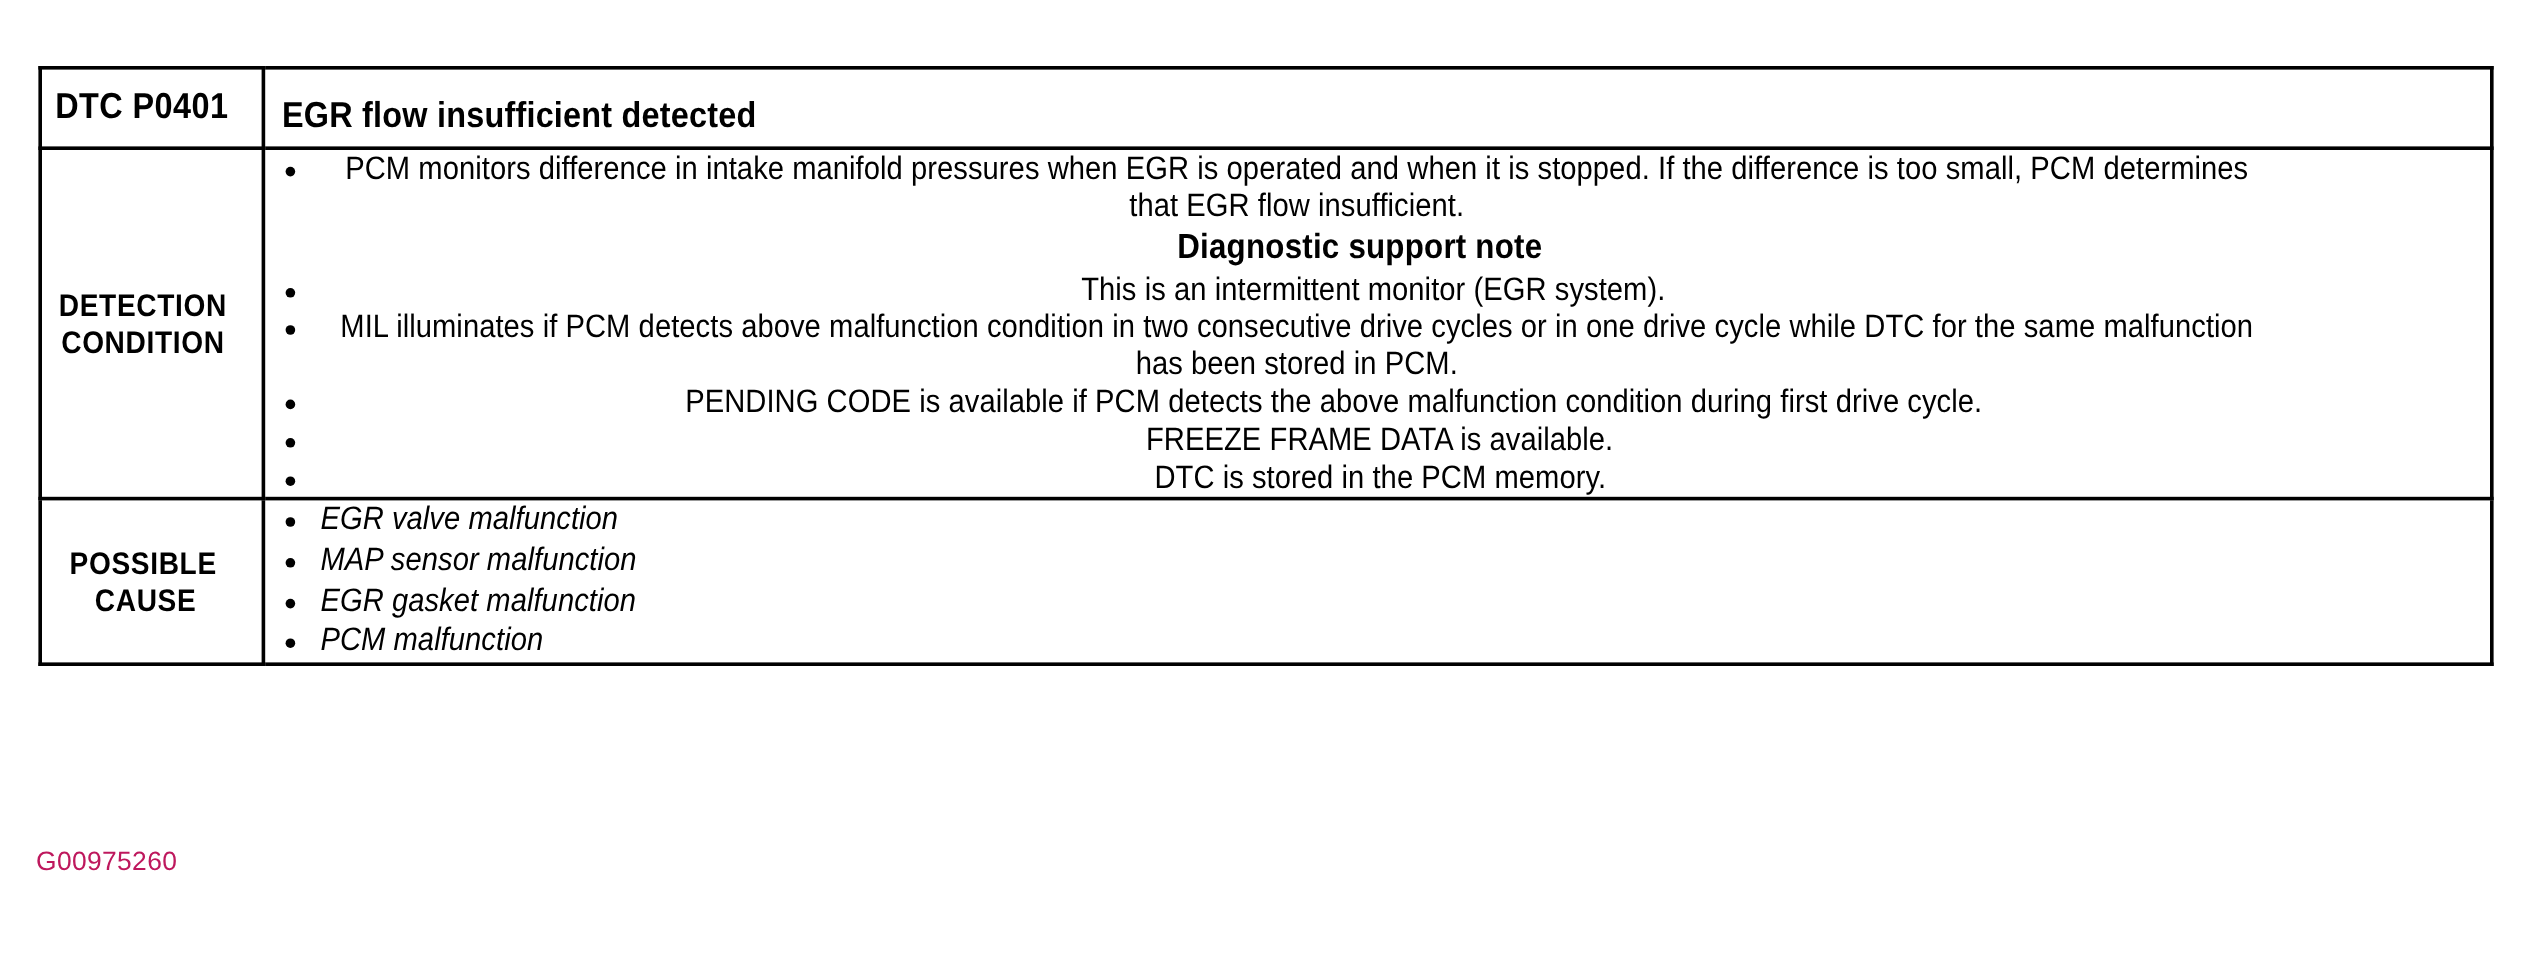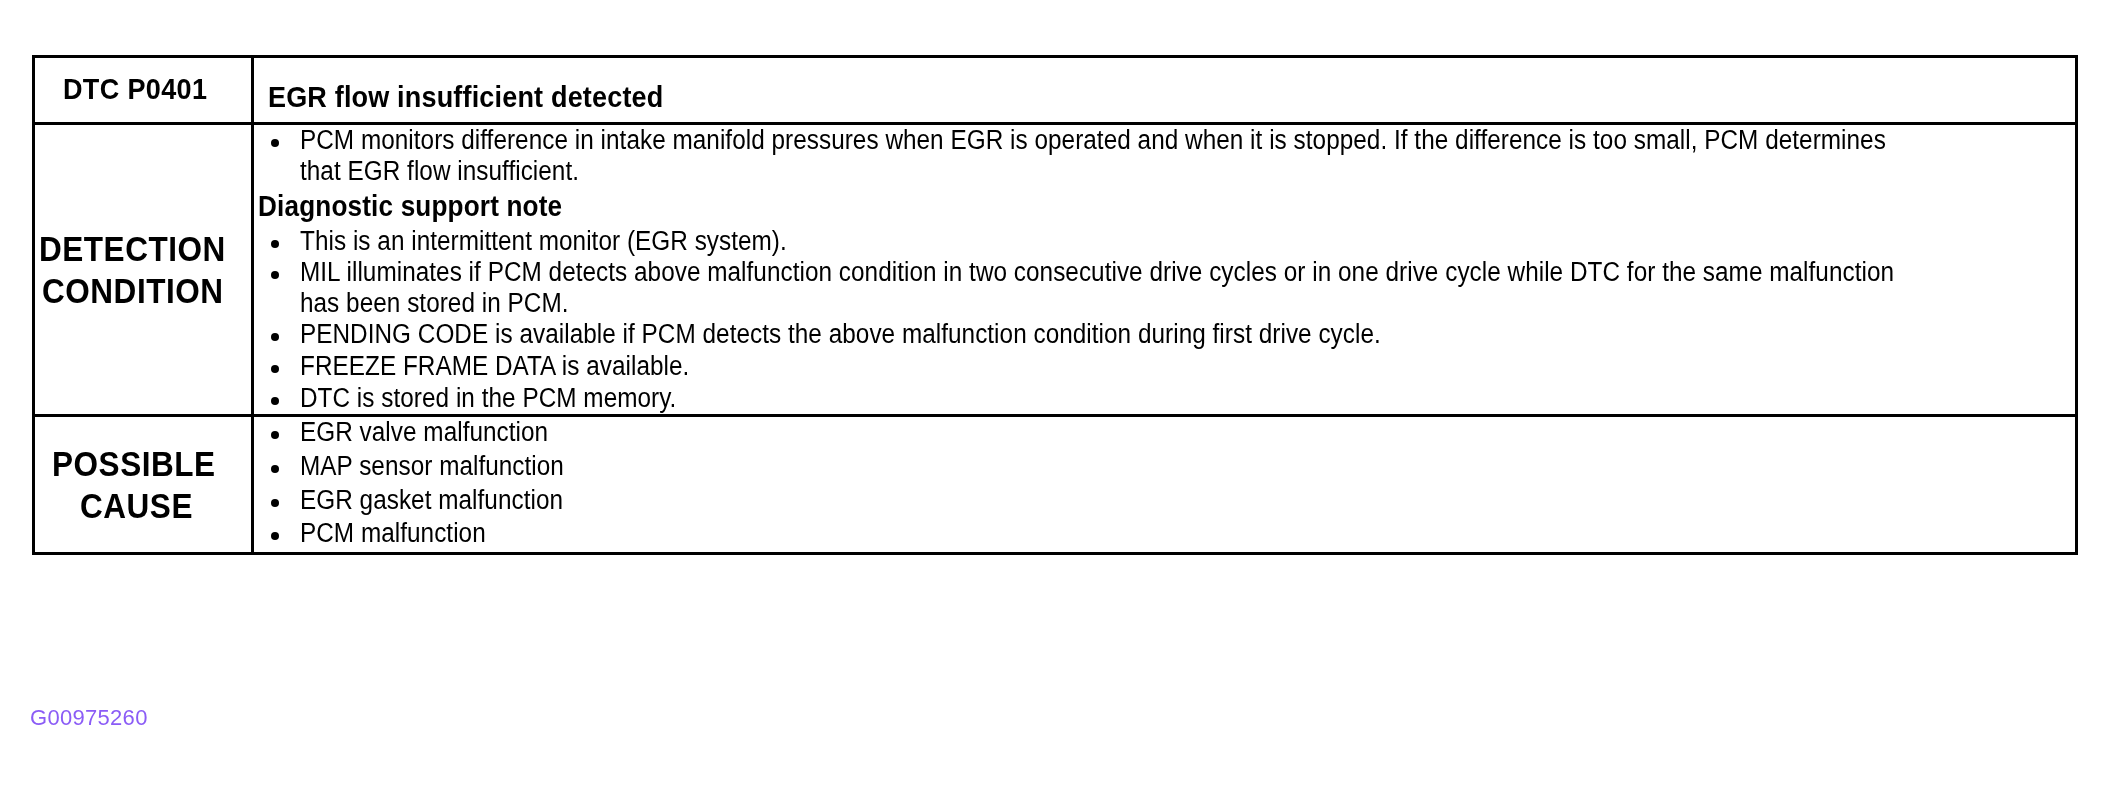--- a/index.html
+++ b/index.html
@@ -68,21 +68,21 @@
     padding: 6px 0 8px 0;
   }
   .hdr-title {
     font-size: 30px;
     font-weight: bold;
     letter-spacing: 0.2px;
     padding: 22px 0 8px 14px;
   }
 
   .row-label {
-    font-size: 35px;
+    font-size: 26px;
     font-weight: bold;
     line-height: 1.18;
     letter-spacing: 0.6px;
     padding: 8px 4px;
   }
 
   
   ul.blist {
     list-style: none;
     margin: 0;
@@ -110,32 +110,32 @@
 
   .subhead {
     font-size: 29px;
     font-weight: bold;
     letter-spacing: 0.2px;
     margin: 3px 0 2px 0;
     padding-left: 4px;
     line-height: 1.18;
   }
 
-  .detect-body { padding-top: 6px; padding-bottom: 9px; }
+  .detect-body { padding-top: 6px; padding-bottom: 9px; text-align: center; }
   .cause-body  { padding-top: 8px; padding-bottom: 10px; }
-  .cause-body ul.blist > li { margin-bottom: 3px; }
+  .cause-body ul.blist > li { margin-bottom: 3px; font-style: italic; }
 
   
   .caption {
     position: absolute;
     left: 30px;
     top: 705px;
     font-size: 22px;
     letter-spacing: 0.3px;
-    color: #8b5cf6;
+    color: #be185d;
   }
 </style>
 </head>
 <body>
 
 <div class="page">
 
   <table class="dtc-table">
     <tbody>
 

